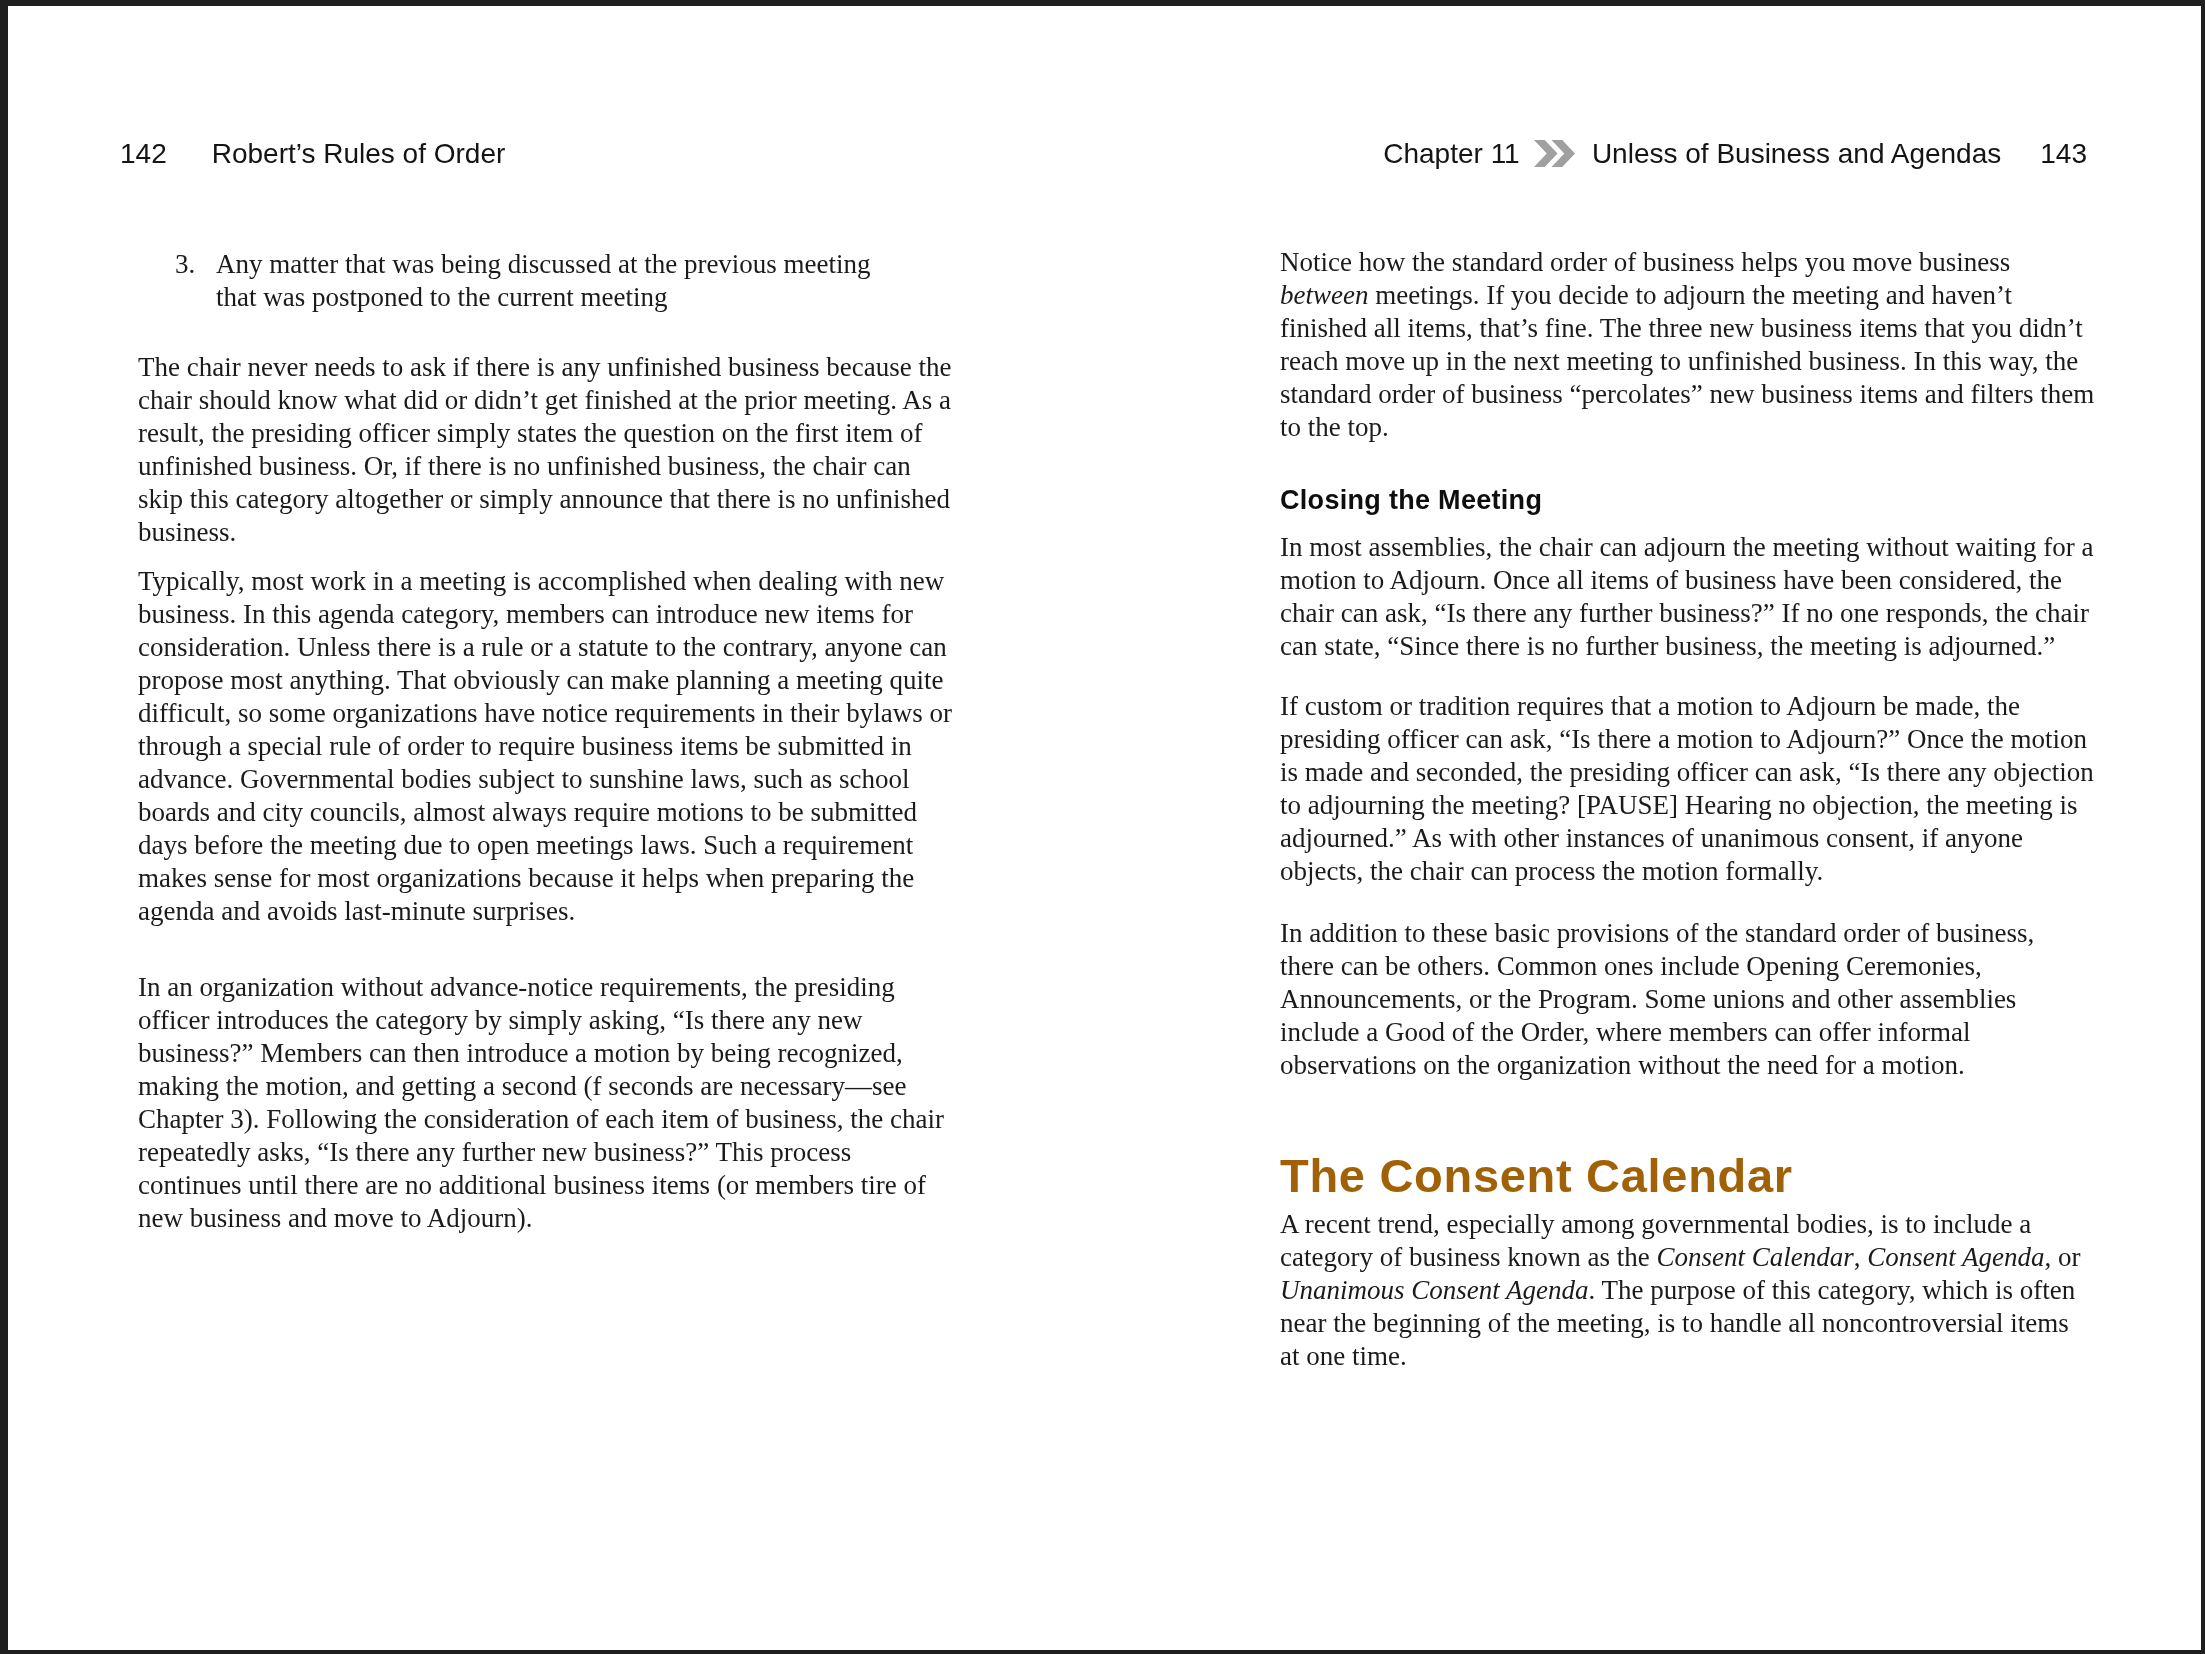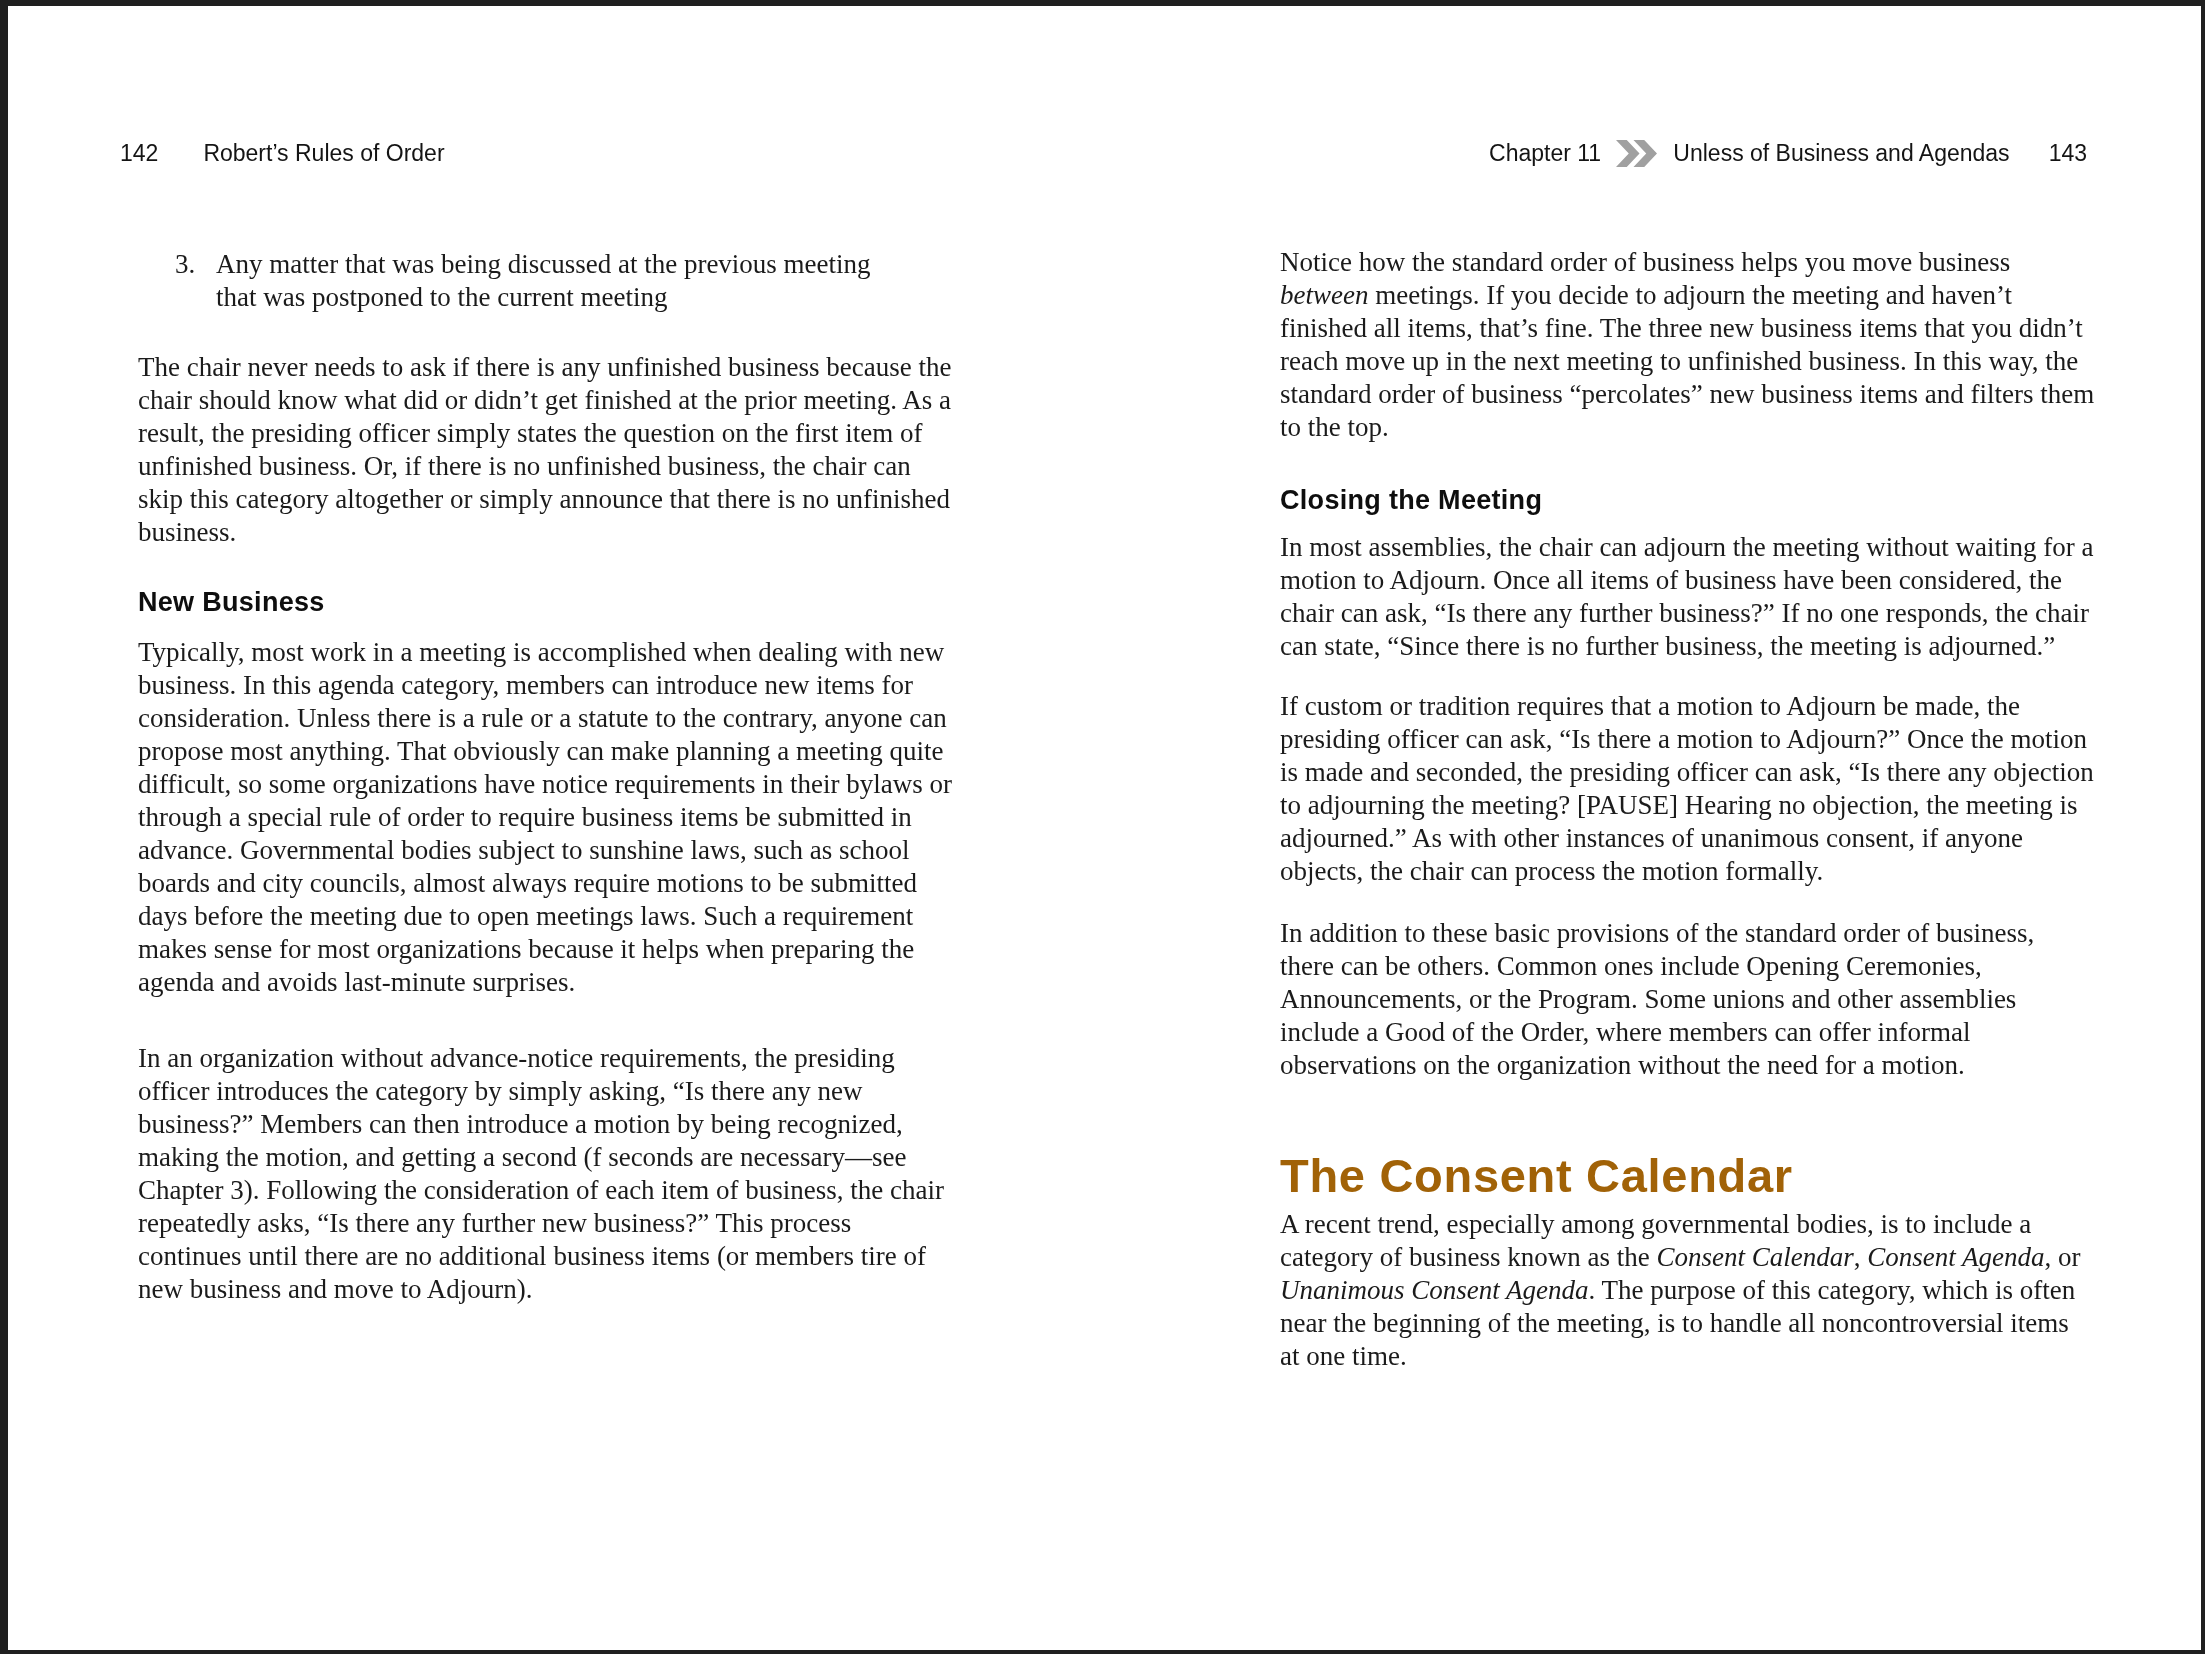--- a/index.html
+++ b/index.html
@@ -14,21 +14,21 @@
     border-right: 4px solid #1f1f1f;
     border-bottom: 5.3px solid #1f1f1f;
     overflow: hidden;
     color: #1b1b1b;
     font-family: "Liberation Serif", "DejaVu Serif", serif;
   }
   .hdr {
     position: absolute;
     top: 133px;
     font-family: "Liberation Sans", "DejaVu Sans", sans-serif;
-    font-size: 23px;
+    font-size: 28px;
     line-height: 29px;
     color: #141414;
     white-space: nowrap;
     display: flex;
     align-items: center;
   }
   .hdr-left { left: 112px; }
   .hdr-left .running-title { margin-left: 45px; }
   .hdr-right { right: 114px; }
   .hdr-right .chevrons { margin: 0 14.6px; display: inline-flex; align-items: center; }
@@ -95,21 +95,20 @@
     <span>Unless of Business and Agendas</span>
     <span class="page-num">143</span>
   </div>
 
   <div class="col col-left">
     <div class="list-row">
       <span class="list-num">3.</span>
       <span class="list-text">Any matter that was being discussed at the previous meeting that was postponed to the current meeting</span>
     </div>
     <p class="para-unfinished">The chair never needs to ask if there is any unfinished business because the chair should know what did or didn’t get finished at the prior meeting. As a result, the presiding officer simply states the question on the first item of unfinished business. Or, if there is no unfinished business, the chair can skip this category altogether or simply announce that there is no unfinished business.</p>
-    <h3 class="heading-sub heading-new-business">New Business</h3>
     <p class="para-new-business-1">Typically, most work in a meeting is accomplished when dealing with new business. In this agenda category, members can introduce new items for consideration. Unless there is a rule or a statute to the contrary, anyone can propose most anything. That obviously can make planning a meeting quite difficult, so some organizations have notice requirements in their bylaws or through a special rule of order to require business items be submitted in advance. Governmental bodies subject to sunshine laws, such as school boards and city councils, almost always require motions to be submitted days before the meeting due to open meetings laws. Such a requirement makes sense for most organizations because it helps when preparing the agenda and avoids last-minute surprises.</p>
     <p class="para-new-business-2">In an organization without advance-notice requirements, the presiding officer introduces the category by simply asking, “Is there any new business?” Members can then introduce a motion by being recognized, making the motion, and getting a second (f seconds are necessary—see Chapter 3). Following the consideration of each item of business, the chair repeatedly asks, “Is there any further new business?” This process continues until there are no additional business items (or members tire of new business and move to Adjourn).</p>
   </div>
 
   <div class="col col-right">
     <p><span>Notice how the standard order of business helps you move business </span><em>between</em><span> meetings. If you decide to adjourn the meeting and haven’t finished all items, that’s fine. The three new business items that you didn’t reach move up in the next meeting to unfinished business. In this way, the standard order of business “percolates” new business items and filters them to the top.</span></p>
     <h3 class="heading-sub heading-closing">Closing the Meeting</h3>
     <p class="para-closing-1">In most assemblies, the chair can adjourn the meeting without waiting for a motion to Adjourn. Once all items of business have been considered, the chair can ask,  “Is there any further business?” If no one responds, the chair can state, “Since there is no further business, the meeting is adjourned.”</p>
     <p class="para-closing-2">If custom or tradition requires that a motion to Adjourn be made, the presiding officer can ask, “Is there a motion to Adjourn?” Once the motion is made and seconded, the presiding officer can ask, “Is there any objection to adjourning the meeting? [PAUSE] Hearing no objection, the meeting is adjourned.” As with other instances of unanimous consent, if anyone objects, the chair can process the motion formally.</p>
     <p class="para-closing-3">In addition to these basic provisions of the standard order of business, there can be others. Common ones include Opening Ceremonies, Announcements, or the Program. Some unions and other assemblies include a Good of the Order, where members can offer informal observations on the organization without the need for a motion.</p>

